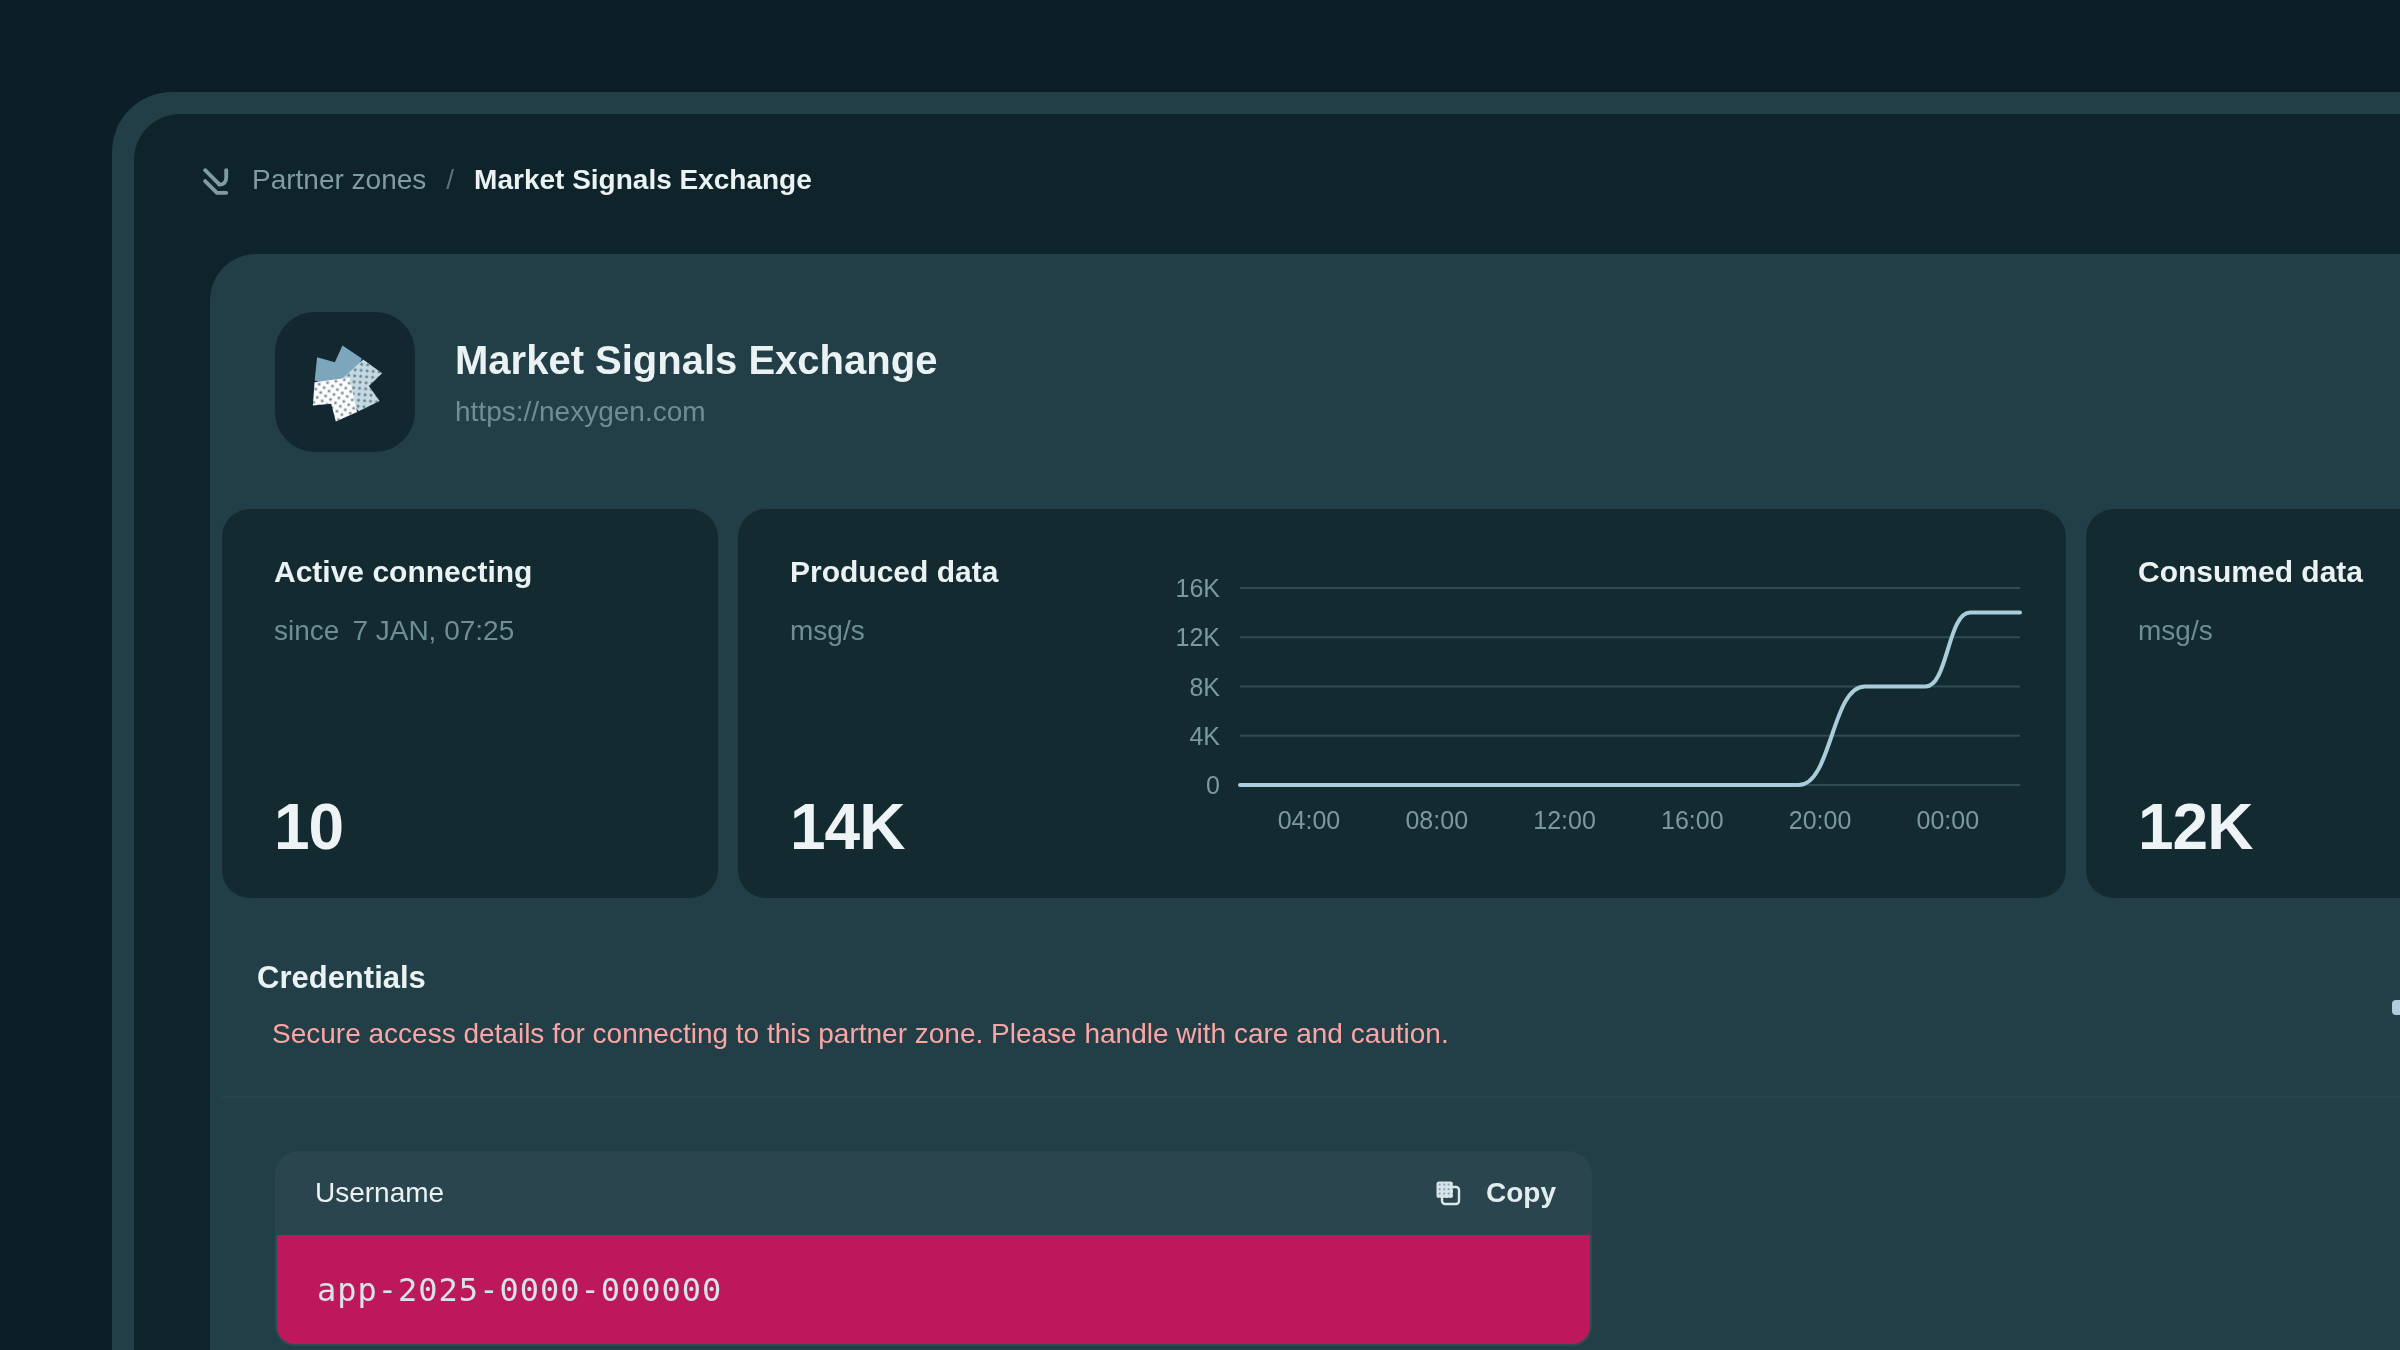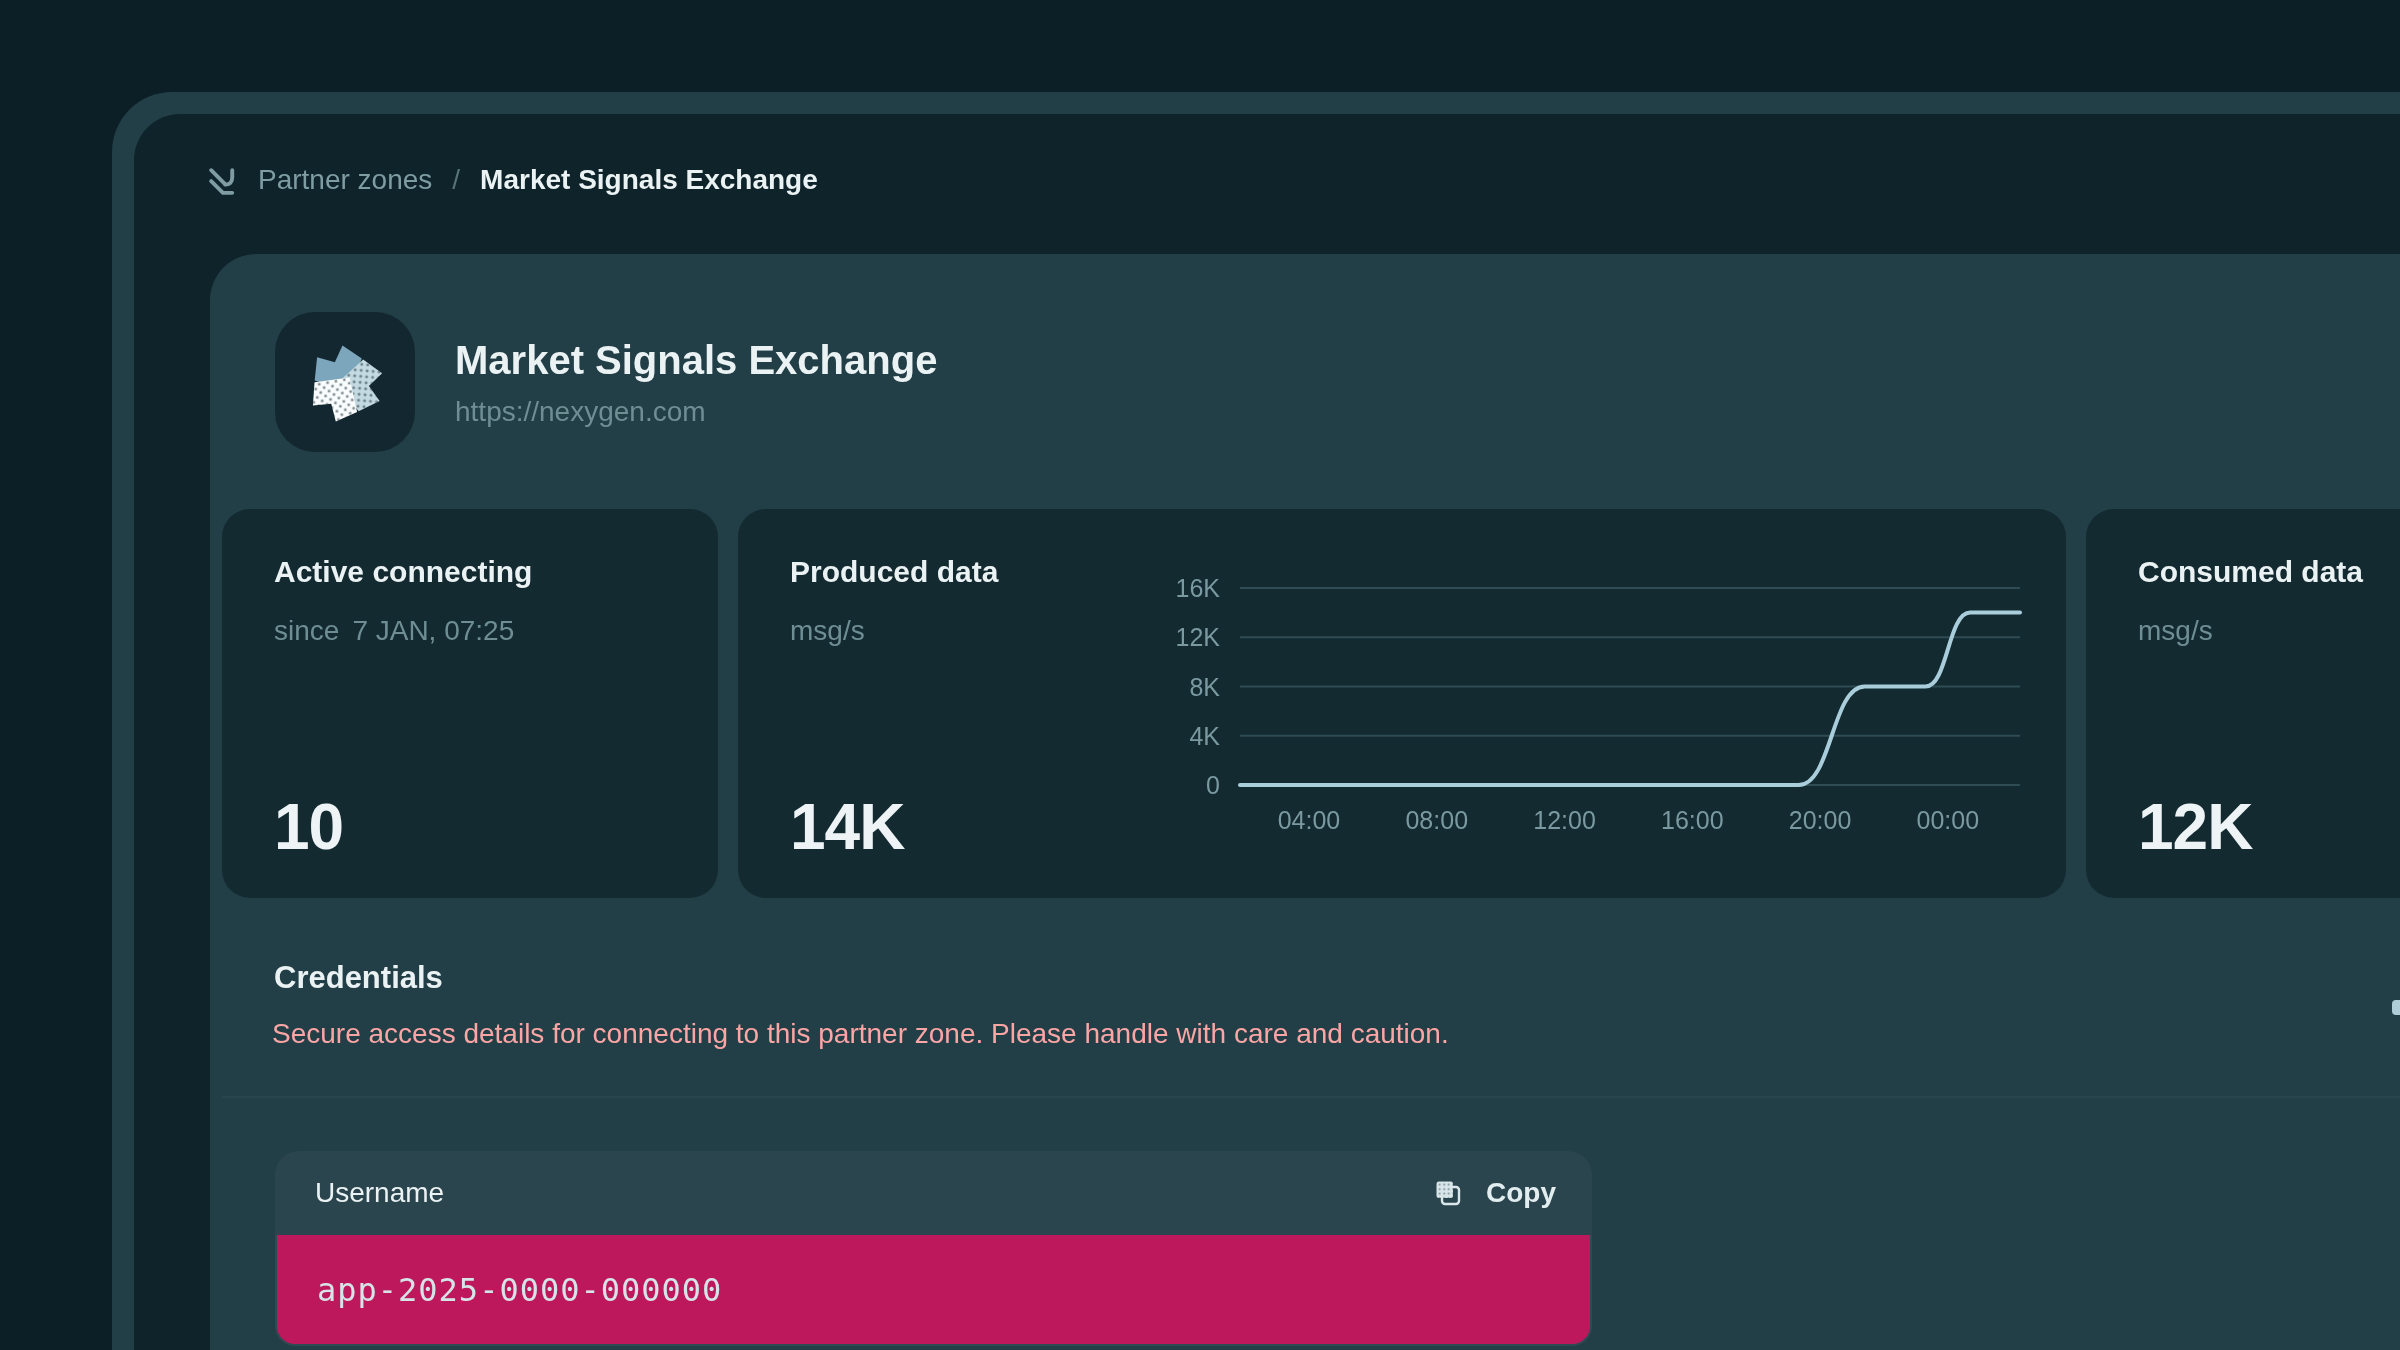--- a/index.html
+++ b/index.html
@@ -5,21 +5,21 @@
   html,body{margin:0;padding:0;background:#0C1F26;}
   body{font-family:"Liberation Sans","DejaVu Sans",sans-serif;-webkit-font-smoothing:antialiased;}
   .stage{position:relative;width:2400px;height:1350px;background:#0C1F26;overflow:hidden;}
 
   .frame{position:absolute;left:112px;top:92px;width:2340px;height:1310px;
          background:#223E47;border-radius:60px 0 0 0;}
   .panel{position:absolute;left:134px;top:114px;width:2318px;height:1288px;
          background:#0E232A;border-radius:46px 0 0 0;}
 
   
-  .breadcrumb{position:absolute;left:205px;top:158px;height:44px;display:flex;align-items:center;
+  .breadcrumb{position:absolute;left:199px;top:158px;height:44px;display:flex;align-items:center;
               font-size:28px;z-index:3;}
   .bc-icon{margin-right:16px;display:block;}
   .bc-link{color:#7E9CA2;cursor:pointer;}
   .bc-sep{color:#587479;margin:0 20px;}
   .bc-current{color:#EAF2F3;font-weight:600;}
 
   
   .main-card{position:absolute;left:210px;top:254px;width:2290px;height:1200px;
              background:#223E47;border-radius:46px 0 0 0;z-index:2;}
 
@@ -35,21 +35,21 @@
   .stat.w2{width:1328px;}
   .stat.w3{width:380px;}
   .stat h3{position:absolute;left:52px;top:46px;margin:0;font-size:30px;font-weight:600;color:#EAF2F3;white-space:nowrap;}
   .stat .sub{position:absolute;left:52px;top:106px;margin:0;font-size:28px;color:#6F8E94;white-space:nowrap;}
   .stat .since-val{margin-left:13px;}
   .stat .big{position:absolute;left:52px;bottom:34px;font-size:64px;font-weight:700;color:#EEF4F6;letter-spacing:-1px;text-align:right;}
   .chart{position:absolute;left:370px;top:62px;width:940px;height:300px;}
   .chart svg text{font-family:"Liberation Sans","DejaVu Sans",sans-serif;}
 
   
-  .cred-title{position:absolute;left:64px;top:706px;margin:0;font-size:31px;font-weight:600;color:#EAF2F3;}
+  .cred-title{position:absolute;left:47px;top:706px;margin:0;font-size:31px;font-weight:600;color:#EAF2F3;}
   .cred-desc{position:absolute;left:62px;top:764px;margin:0;font-size:28px;color:#fca5a5;white-space:nowrap;}
   .divider{position:absolute;left:12px;top:842px;width:2278px;height:2px;background:#2A444C;}
 
   
   .field{position:absolute;left:65px;top:897px;width:1317px;}
   .field-head{height:84px;background:#2B454E;border-radius:24px 24px 0 0;
               display:flex;align-items:center;justify-content:space-between;
               padding:0 36px 0 40px;box-sizing:border-box;}
   .field-label{font-size:28px;color:#EAF2F3;font-weight:500;}
   .copy-btn{display:flex;align-items:center;gap:23px;background:none;border:none;padding:0;

